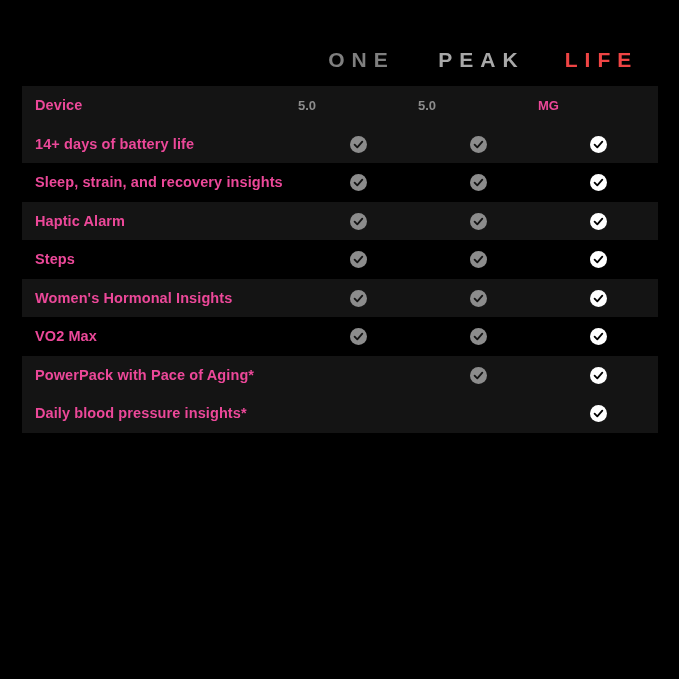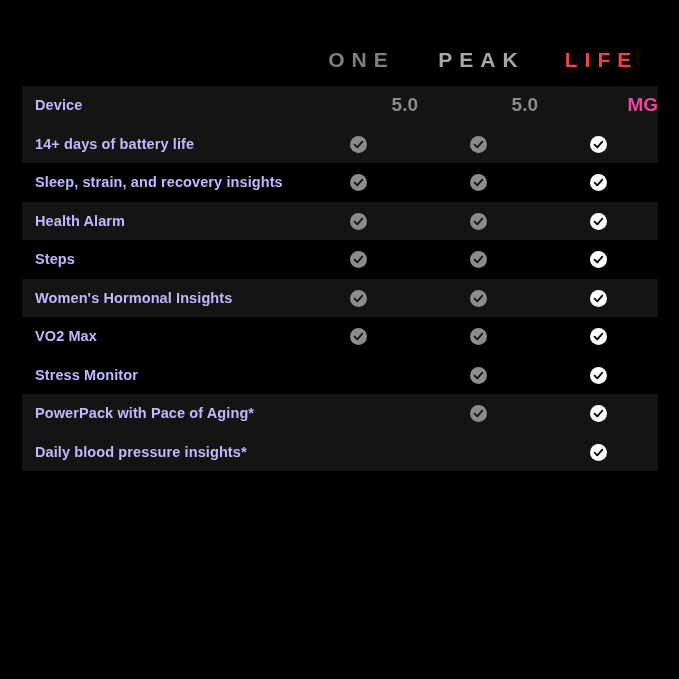--- a/index.html
+++ b/index.html
@@ -60,29 +60,29 @@
   tbody tr.plain td { background: #000000; }
 
   tbody td {
     padding: 0;
     vertical-align: middle;
   }
   td.feature {
     padding-left: 13px;
     font-size: 14.5px;
     font-weight: 700;
-    color: #c4b5fd;
+    color: #ec4899;
     letter-spacing: 0.1px;
   }
   td.mark {
     text-align: center;
   }
   td.model {
-    text-align: right;
-    font-size: 19px;
+    text-align: left;
+    font-size: 13px;
     font-weight: 700;
   }
   td.model.dim { color: #8c8c8c; }
   td.model.bright { color: #ec4899; }
 
   .check {
     display: inline-block;
     width: 17px;
     height: 17px;
     line-height: 17px;
@@ -142,21 +142,21 @@
             <td class="mark"><span class="check"><svg width="17" height="17" viewBox="0 0 17 17">
                   <circle cx="8.5" cy="8.5" r="8.5" fill="#8c8c8c"></circle>
                   <path d="M4.6 8.7 L7.3 11.4 L12.3 5.6" fill="none" stroke="#141414" stroke-width="1.8" stroke-linecap="round" stroke-linejoin="round"></path>
                 </svg></span></td>
             <td class="mark"><span class="check"><svg width="17" height="17" viewBox="0 0 17 17">
                   <circle cx="8.5" cy="8.5" r="8.5" fill="#ffffff"></circle>
                   <path d="M4.6 8.7 L7.3 11.4 L12.3 5.6" fill="none" stroke="#000000" stroke-width="1.8" stroke-linecap="round" stroke-linejoin="round"></path>
                 </svg></span></td>
           </tr>
           <tr class="shade">
-            <td class="feature">Health Alarm</td>
+            <td class="feature">Haptic Alarm</td>
             <td class="mark"><span class="check"><svg width="17" height="17" viewBox="0 0 17 17">
                   <circle cx="8.5" cy="8.5" r="8.5" fill="#8c8c8c"></circle>
                   <path d="M4.6 8.7 L7.3 11.4 L12.3 5.6" fill="none" stroke="#141414" stroke-width="1.8" stroke-linecap="round" stroke-linejoin="round"></path>
                 </svg></span></td>
             <td class="mark"><span class="check"><svg width="17" height="17" viewBox="0 0 17 17">
                   <circle cx="8.5" cy="8.5" r="8.5" fill="#8c8c8c"></circle>
                   <path d="M4.6 8.7 L7.3 11.4 L12.3 5.6" fill="none" stroke="#141414" stroke-width="1.8" stroke-linecap="round" stroke-linejoin="round"></path>
                 </svg></span></td>
             <td class="mark"><span class="check"><svg width="17" height="17" viewBox="0 0 17 17">
                   <circle cx="8.5" cy="8.5" r="8.5" fill="#ffffff"></circle>
@@ -192,32 +192,20 @@
                   <circle cx="8.5" cy="8.5" r="8.5" fill="#ffffff"></circle>
                   <path d="M4.6 8.7 L7.3 11.4 L12.3 5.6" fill="none" stroke="#000000" stroke-width="1.8" stroke-linecap="round" stroke-linejoin="round"></path>
                 </svg></span></td>
           </tr>
           <tr class="plain">
             <td class="feature">VO2 Max</td>
             <td class="mark"><span class="check"><svg width="17" height="17" viewBox="0 0 17 17">
                   <circle cx="8.5" cy="8.5" r="8.5" fill="#8c8c8c"></circle>
                   <path d="M4.6 8.7 L7.3 11.4 L12.3 5.6" fill="none" stroke="#141414" stroke-width="1.8" stroke-linecap="round" stroke-linejoin="round"></path>
                 </svg></span></td>
-            <td class="mark"><span class="check"><svg width="17" height="17" viewBox="0 0 17 17">
-                  <circle cx="8.5" cy="8.5" r="8.5" fill="#8c8c8c"></circle>
-                  <path d="M4.6 8.7 L7.3 11.4 L12.3 5.6" fill="none" stroke="#141414" stroke-width="1.8" stroke-linecap="round" stroke-linejoin="round"></path>
-                </svg></span></td>
-            <td class="mark"><span class="check"><svg width="17" height="17" viewBox="0 0 17 17">
-                  <circle cx="8.5" cy="8.5" r="8.5" fill="#ffffff"></circle>
-                  <path d="M4.6 8.7 L7.3 11.4 L12.3 5.6" fill="none" stroke="#000000" stroke-width="1.8" stroke-linecap="round" stroke-linejoin="round"></path>
-                </svg></span></td>
-          </tr>
-          <tr class="plain">
-            <td class="feature">Stress Monitor</td>
-            <td class="mark"><span class="empty"></span></td>
             <td class="mark"><span class="check"><svg width="17" height="17" viewBox="0 0 17 17">
                   <circle cx="8.5" cy="8.5" r="8.5" fill="#8c8c8c"></circle>
                   <path d="M4.6 8.7 L7.3 11.4 L12.3 5.6" fill="none" stroke="#141414" stroke-width="1.8" stroke-linecap="round" stroke-linejoin="round"></path>
                 </svg></span></td>
             <td class="mark"><span class="check"><svg width="17" height="17" viewBox="0 0 17 17">
                   <circle cx="8.5" cy="8.5" r="8.5" fill="#ffffff"></circle>
                   <path d="M4.6 8.7 L7.3 11.4 L12.3 5.6" fill="none" stroke="#000000" stroke-width="1.8" stroke-linecap="round" stroke-linejoin="round"></path>
                 </svg></span></td>
           </tr>
           <tr class="shade">

